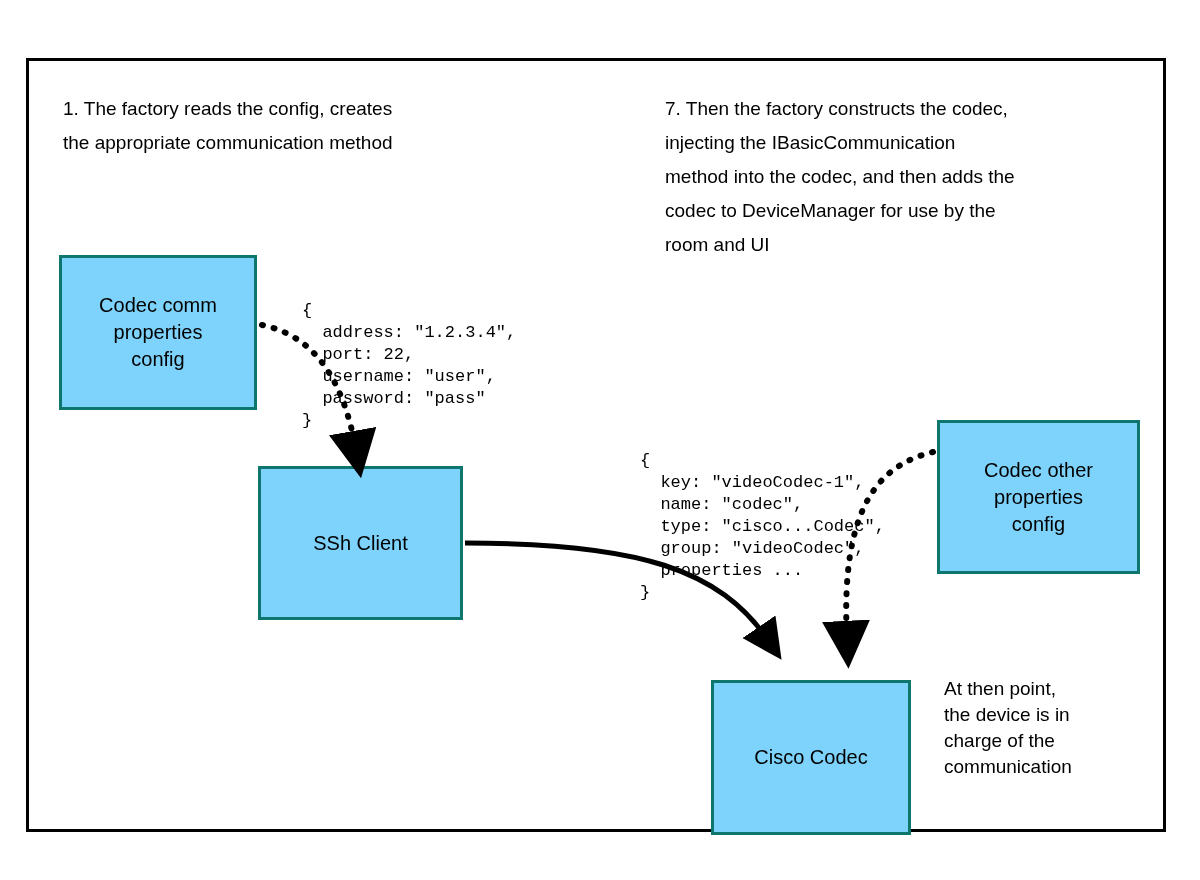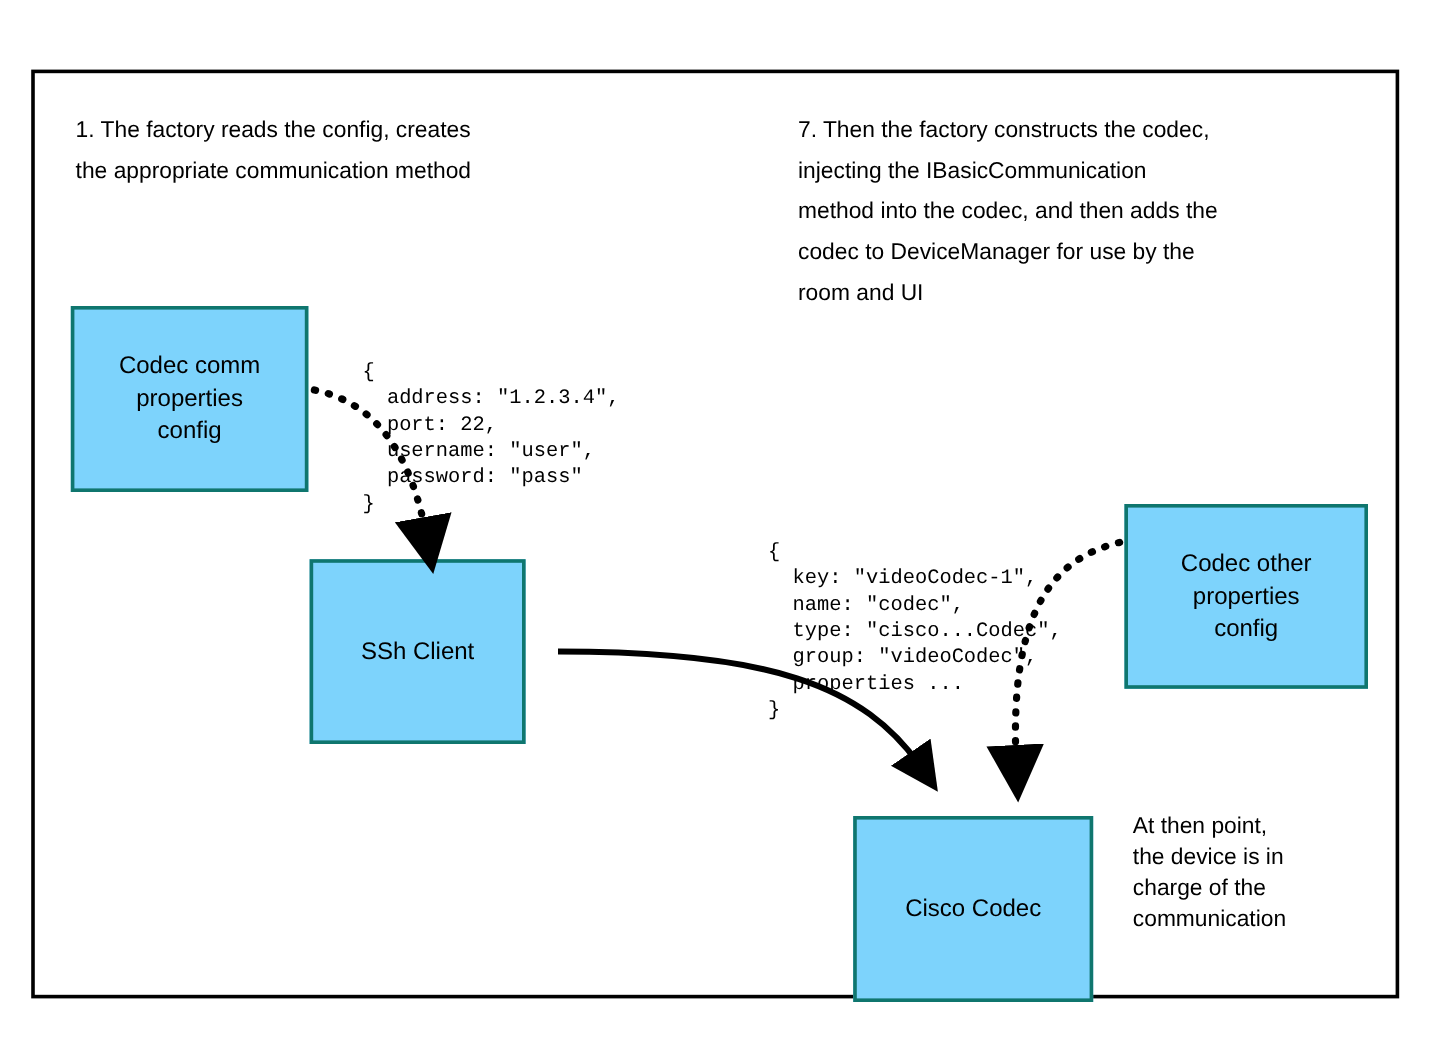--- a/index.html
+++ b/index.html
@@ -53,21 +53,21 @@
     align-items: center;
     justify-content: center;
     text-align: center;
     font-size: 20px;
     line-height: 27px;
     color: #000000;
     white-space: pre-line;
     padding: 4px;
   }
   .box-comm-config { left: 59px;  top: 255px; width: 198px; height: 155px; }
-  .box-ssh         { left: 258px; top: 466px; width: 180px; height: 154px; }
+  .box-ssh         { left: 258px; top: 466px; width: 205px; height: 154px; }
   .box-other-config{ left: 937px; top: 384px; width: 203px; height: 154px; margin-top: 36px; }
   .box-cisco       { left: 711px; top: 680px; width: 200px; height: 155px; }
 
   .code {
     position: absolute;
     font-family: "Liberation Mono", "DejaVu Sans Mono", monospace;
     font-size: 17px;
     line-height: 22px;
     color: #000000;
     white-space: pre;

